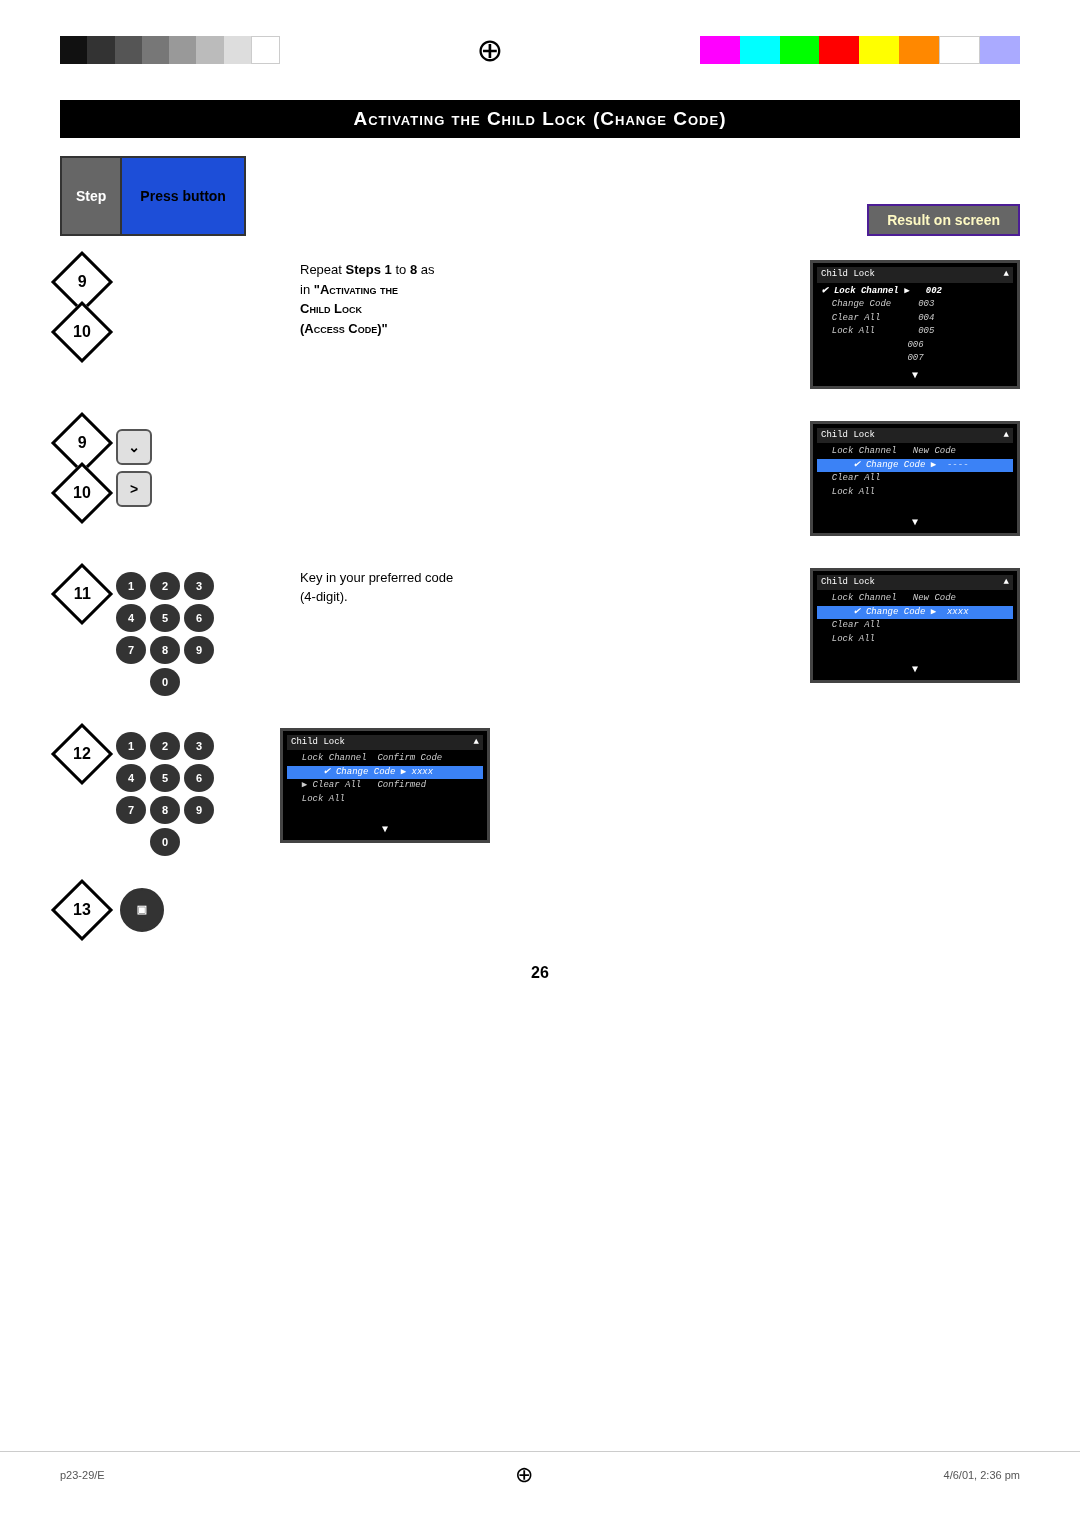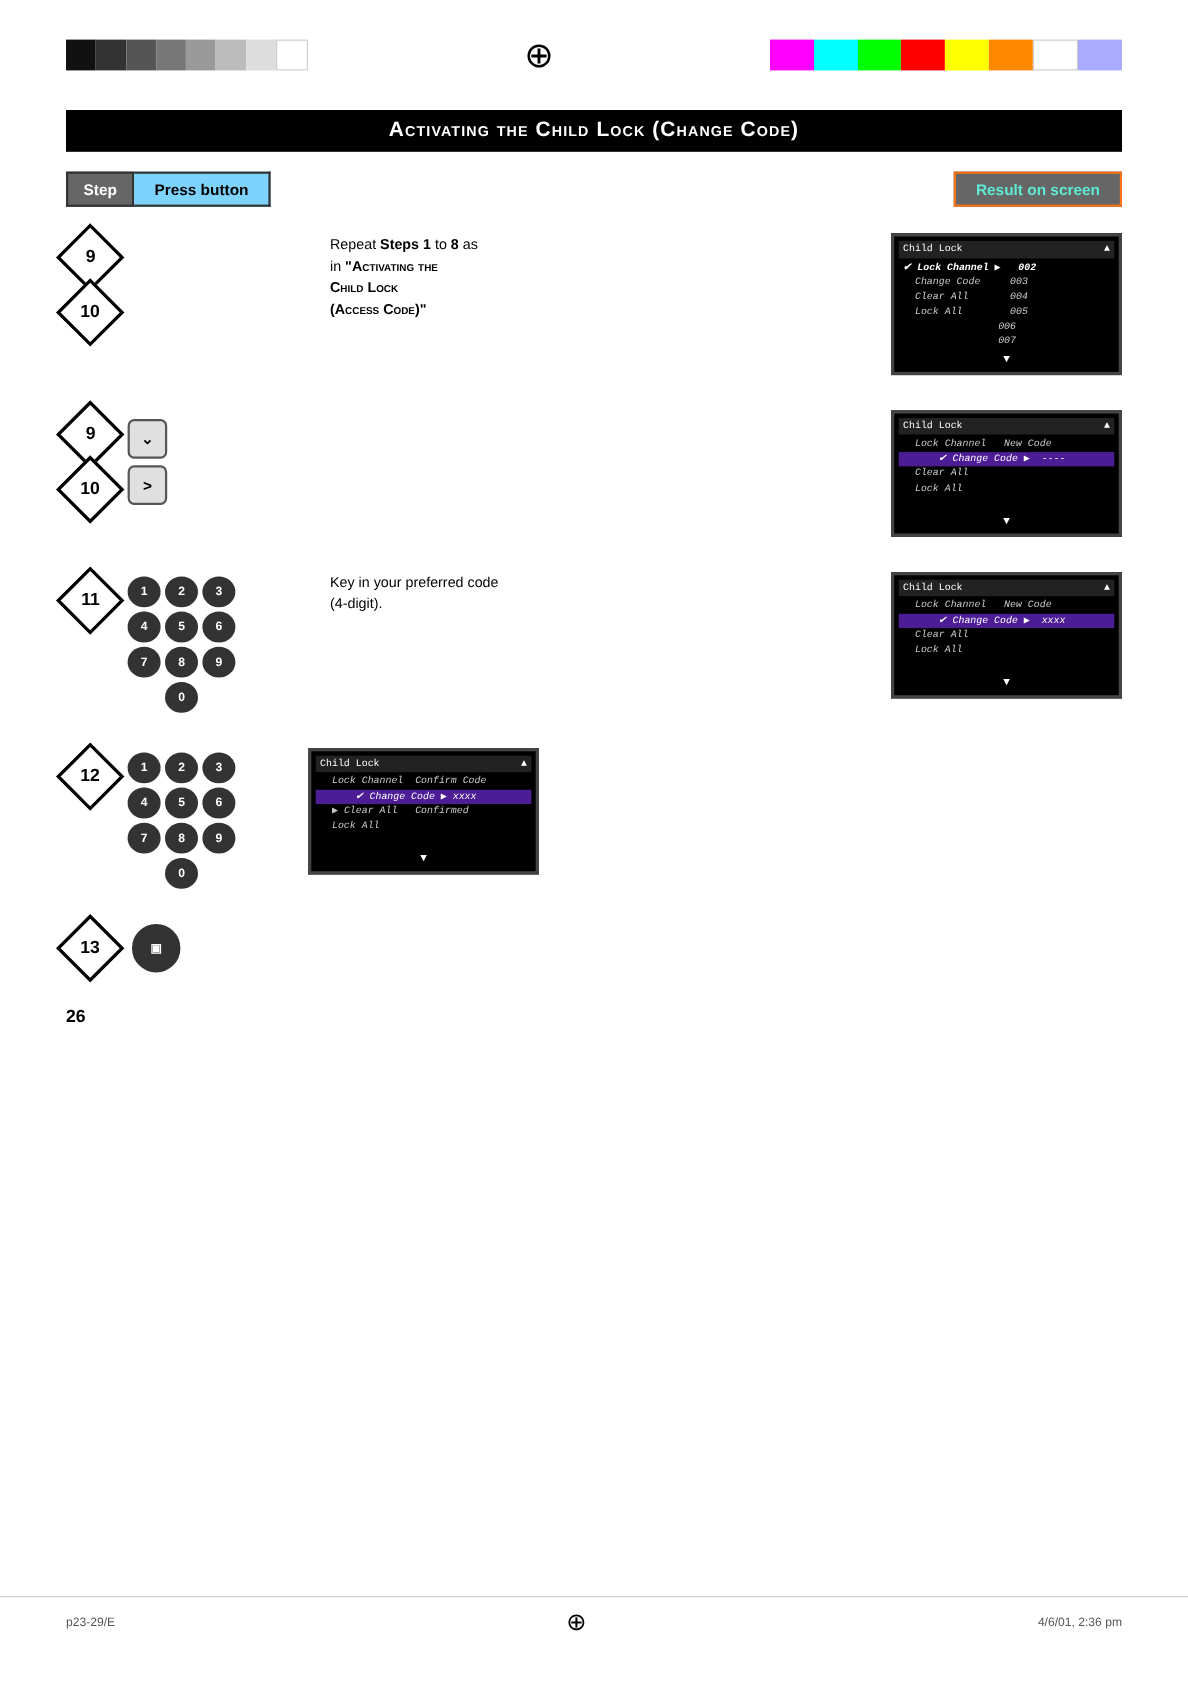--- a/index.html
+++ b/index.html
@@ -85,40 +85,41 @@
       background: #666;
       color: #fff;
       padding: 6px 14px;
       font-weight: bold;
       font-size: 14px;
       border: 2px solid #333;
       display: flex;
       align-items: center;
     }
     .step-header-press {
-      background: #7dd3fc;
+      background: #1d4ed8;
       color: #000;
       padding: 6px 18px;
       font-weight: bold;
       font-size: 14px;
       border: 2px solid #333;
       border-left: none;
       display: flex;
       align-items: center;
     }
     .step-header-result {
       background: #666;
-      color: #5eead4;
+      color: #fef9c3;
       padding: 6px 18px;
       font-weight: bold;
       font-size: 14px;
-      border: 2px solid #f97316;
+      border: 2px solid #4c1d95;
       display: flex;
       align-items: center;
       margin-left: auto;
+      margin-top: 48px;
     }
 
     
     .step-row {
       display: flex;
       align-items: flex-start;
       margin-bottom: 32px;
       gap: 0;
     }
     .step-left {
@@ -241,39 +242,40 @@
       padding: 0 4px;
       color: #ccc;
       font-size: 9px;
       font-style: italic;
     }
     .tv-screen .tv-row.selected {
       color: #fff;
       font-weight: bold;
     }
     .tv-screen .tv-row.highlighted {
-      background: #4c1d95;
+      background: #3b82f6;
       color: #fff;
       padding-left: 36px;
     }
     .tv-screen .tv-bottom-bar {
       background: #000;
       height: 12px;
       margin-top: 4px;
       display: flex;
       align-items: center;
       justify-content: center;
     }
     .tv-screen .tv-down-arrow {
       color: #fff;
       font-size: 10px;
     }
 
     
     .page-number {
+      text-align: center;
       font-size: 16px;
       font-weight: bold;
       margin: 20px 0 30px;
     }
 
     
     .footer {
       display: flex;
       justify-content: space-between;
       align-items: center;

